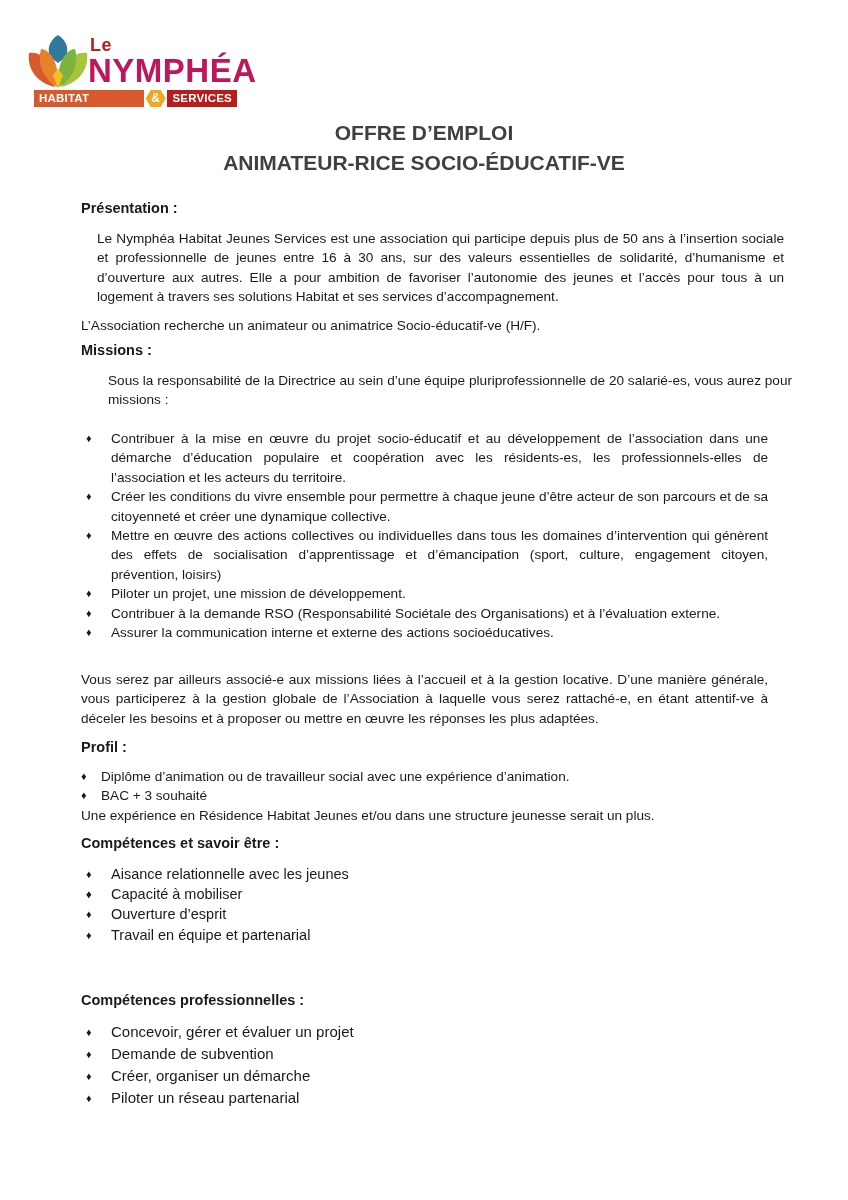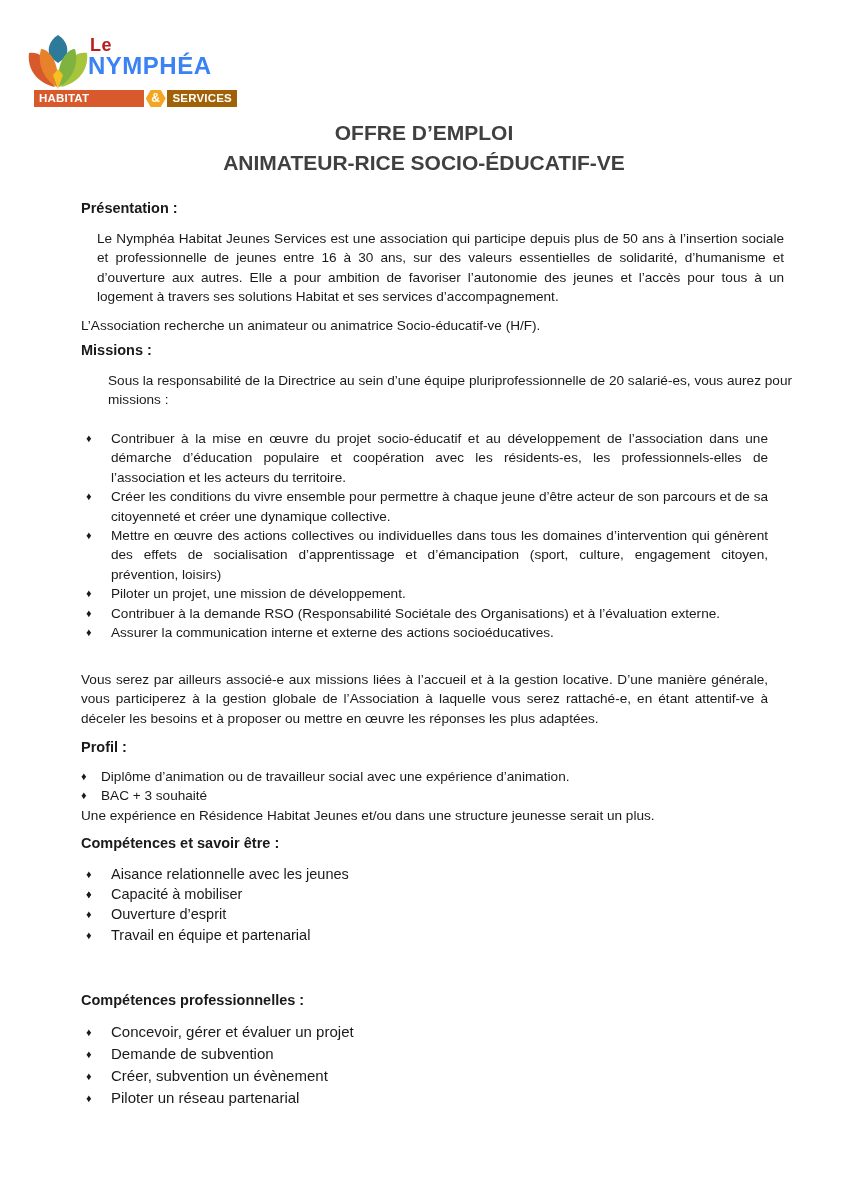--- a/index.html
+++ b/index.html
@@ -1,27 +1,27 @@
 <!DOCTYPE html>
 <html><head>
 <meta charset="utf-8">
 <style>
   html, body { margin: 0; padding: 0; background: #ffffff; }
   body { width: 848px; height: 1200px; position: relative; overflow: hidden;
          font-family: "Liberation Sans", sans-serif; color: #1a1a1a; }
   .logo { position: absolute; left: 27px; top: 33px; width: 210px; height: 76px; }
   .logo svg { position: absolute; left: 0; top: 0; }
   .logo-le { position: absolute; left: 63px; top: 2px; font-weight: bold; font-size: 18px; color: #b91c1c; letter-spacing: 0.5px; }
-  .logo-nym { position: absolute; left: 61px; top: 19px; font-weight: bold; font-size: 24px; color: #3b82f6; letter-spacing: 0.5px; }
+  .logo-nym { position: absolute; left: 61px; top: 19px; font-weight: bold; font-size: 33px; color: #be185d; letter-spacing: 0.5px; }
   .logo-bar { position: absolute; left: 7px; top: 57px; height: 17px; display: flex; align-items: center; }
   .logo-hj { background: #d85a2c; color: #fff; font-weight: bold; font-size: 11.5px; padding: 0 5px; height: 17px; line-height: 17px; letter-spacing: 0.2px; }
   .logo-amp { background: #ffffff; color: #fff; width: 24px; height: 17px; position: relative; }
   .logo-amp span { position: absolute; left: 2px; top: 0; width: 20px; height: 17px; background: #f4a623; color: #fff; font-weight: bold; font-size: 12px; line-height: 17px; text-align: center;
         clip-path: polygon(25% 0, 75% 0, 100% 50%, 75% 100%, 25% 100%, 0 50%); }
-  .logo-sv { background: #a16207; color: #fff; font-weight: bold; font-size: 11.5px; padding: 0 5px; height: 17px; line-height: 17px; letter-spacing: 0.2px; }
+  .logo-sv { background: #b91c1c; color: #fff; font-weight: bold; font-size: 11.5px; padding: 0 5px; height: 17px; line-height: 17px; letter-spacing: 0.2px; }
 
   .title { position: absolute; left: 0; width: 848px; text-align: center; color: #404040; font-weight: bold; font-size: 21px; }
   .t1 { top: 121px; }
   .t2 { top: 151px; }
 
   .content { position: absolute; left: 81px; width: 687px; font-size: 13.6px; line-height: 19.4px; }
   .h { font-weight: bold; font-size: 14.5px; position: absolute; left: 81px; }
   p.just { margin: 0; text-align: justify; text-align-last: left; }
   .bl { position: absolute; left: 81px; width: 687px; font-size: 13.6px; line-height: 19.4px; }
   .bl .item { position: relative; padding-left: 30px; text-align: justify; text-align-last: left; }
@@ -96,15 +96,15 @@
   <div class="item"><span class="dia">♦</span></div>
   <div class="item"><span class="dia">♦</span><span>Capacité à mobiliser</span></div>
   <div class="item"><span class="dia">♦</span><span>Ouverture d’esprit</span></div>
   <div class="item"><span class="dia">♦</span><span>Travail en équipe et partenarial</span></div>
 </div>
 
 <div class="h" style="top:992px;">Compétences professionnelles :</div>
 <div class="bl big2" style="top:1021px;">
   <div class="item"><span class="dia">♦</span><span>Concevoir, gérer et évaluer un projet</span></div>
   <div class="item"><span class="dia">♦</span><span>Demande de subvention</span></div>
-  <div class="item"><span class="dia">♦</span><span>Créer, subvention un évènement</span></div>
+  <div class="item"><span class="dia">♦</span><span>Créer, organiser un démarche</span></div>
   <div class="item"><span class="dia">♦</span><span>Piloter un réseau partenarial</span></div>
 </div>
 
 </body></html>

